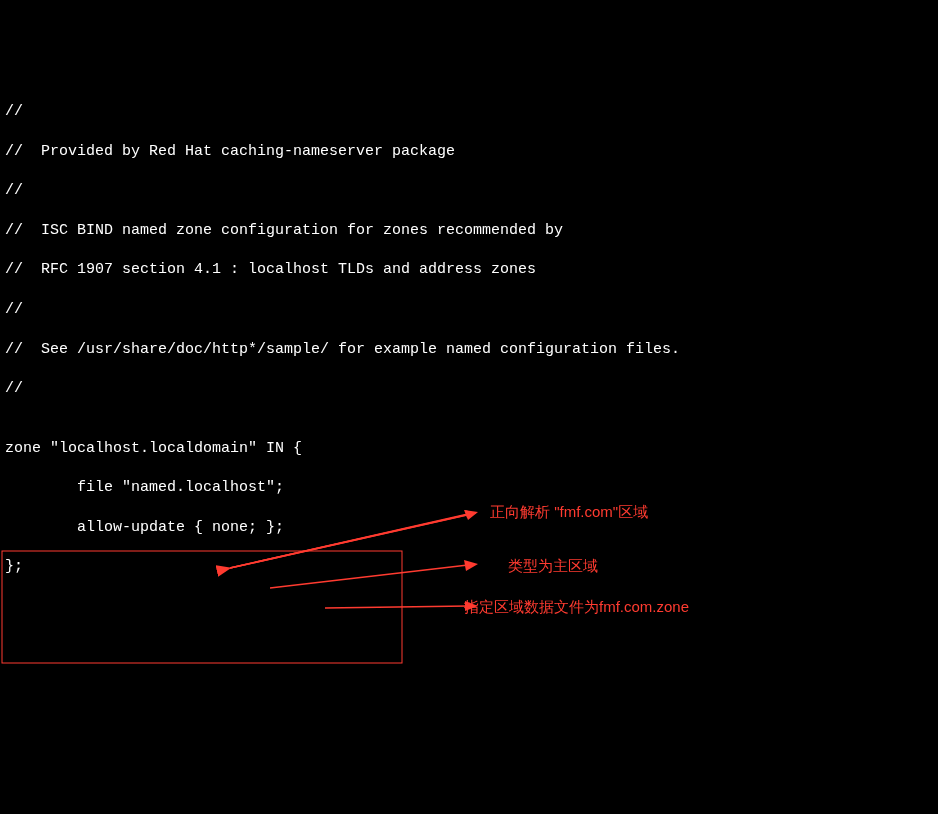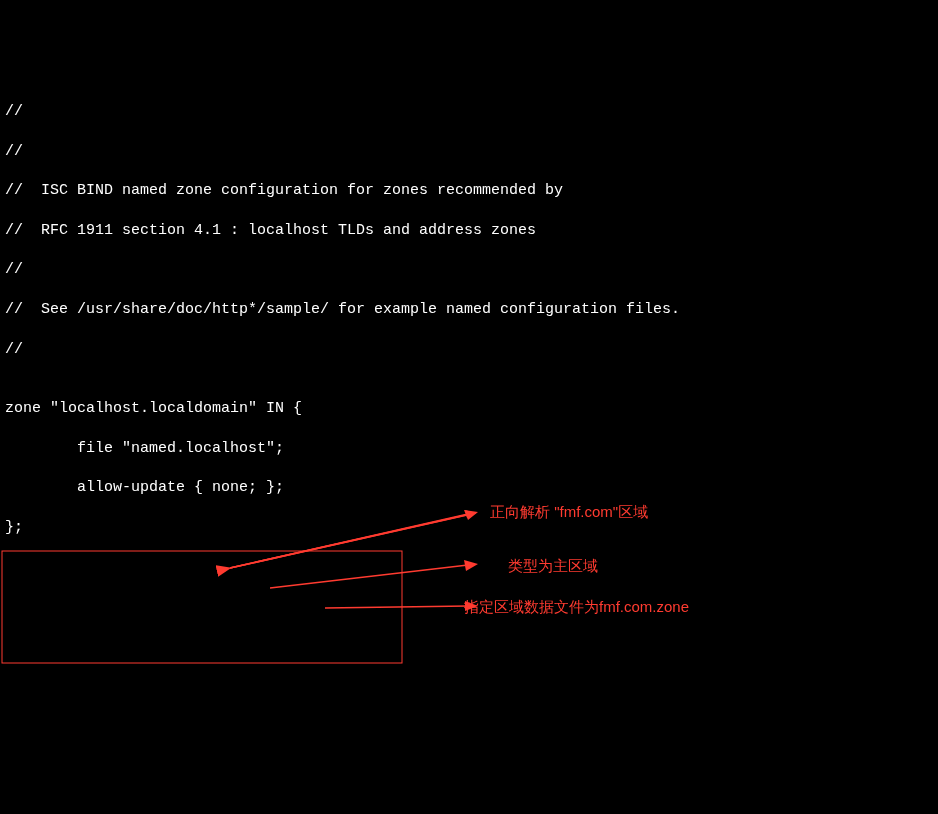--- a/index.html
+++ b/index.html
@@ -30,23 +30,24 @@
     white-space: nowrap;
   }
 </style>
 </head>
 <body>
 
 
 
 <div>
 <div class="line">//</div>
+<div class="line">//  Provided by Red Hat caching-nameserver package</div>
 <div class="line">//</div>
 <div class="line">//  ISC BIND named zone configuration for zones recommended by</div>
-<div class="line">//  RFC 1911 section 4.1 : localhost TLDs and address zones</div>
+<div class="line">//  RFC 1907 section 4.1 : localhost TLDs and address zones</div>
 <div class="line">//</div>
 <div class="line">//  See /usr/share/doc/http*/sample/ for example named configuration files.</div>
 <div class="line">//</div>
 <div class="line"></div>
 <div class="line">zone "localhost.localdomain" IN {</div>
 <div class="line">        file "named.localhost";</div>
 <div class="line">        allow-update { none; };</div>
 <div class="line">};</div>
 <div class="line"></div>
 

